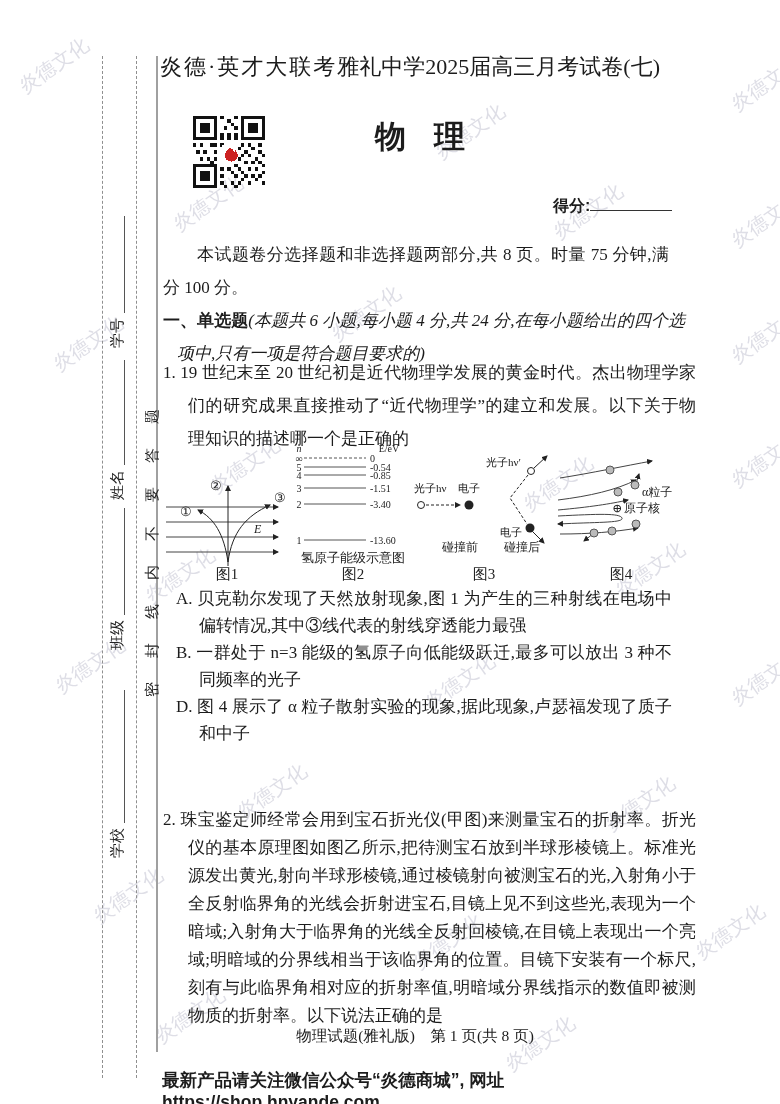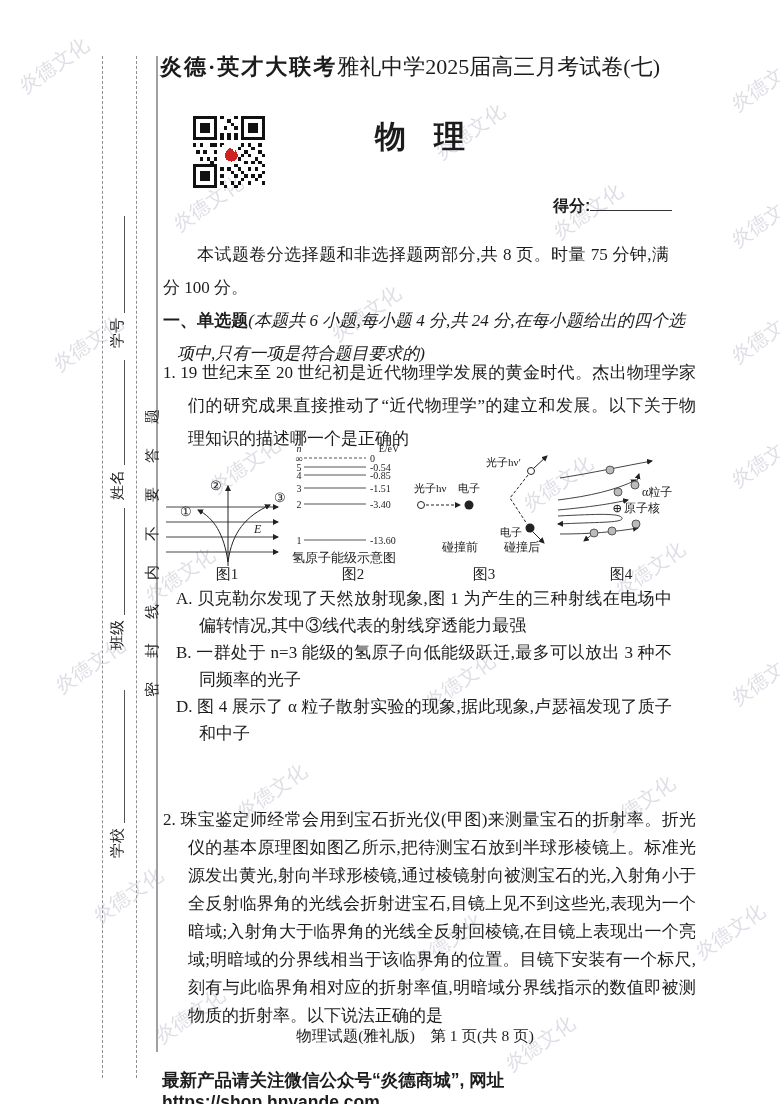--- a/index.html
+++ b/index.html
@@ -12,21 +12,21 @@
   .vline-dashed{position:absolute;width:0;border-left:1px dashed #8f8f8f;}
   .vline-solid{position:absolute;width:2px;background:#a0a0a0;}
   .vlabel{position:absolute;height:20px;display:flex;align-items:baseline;transform:rotate(-90deg);
           font-size:15px;color:#222;}
   .vl-text{white-space:nowrap;}
   .vl-blank{flex:1;border-bottom:1px solid #555;margin-left:5px;align-self:flex-end;margin-bottom:3px;}
   .seal{position:absolute;width:330px;height:18px;transform:rotate(-90deg);font-size:15px;
         letter-spacing:24px;white-space:nowrap;color:#222;}
   
   .title{position:absolute;left:140px;top:52px;width:540px;text-align:center;font-size:22px;white-space:nowrap;}
-  .title .t-bold{font-weight:700;letter-spacing:2px;}
+  .title .t-bold{font-weight:400;letter-spacing:2px;}
   .qr{position:absolute;left:193px;top:116px;width:72px;height:72px;}
   .subject{position:absolute;left:300px;top:116px;width:240px;text-align:center;font-size:31px;font-weight:700;
            letter-spacing:28px;text-indent:28px;font-family:"Liberation Sans","DejaVu Sans",sans-serif;}
   .people{position:absolute;left:280px;top:164px;width:280px;display:flex;justify-content:center;gap:28px;
           font-size:16px;font-weight:700;font-family:"Liberation Sans","DejaVu Sans",sans-serif;}
   .score{position:absolute;left:553px;top:196px;font-size:16px;font-weight:700;
          font-family:"Liberation Sans","DejaVu Sans",sans-serif;display:flex;align-items:baseline;}
   .score-blank{display:inline-block;width:82px;border-bottom:1px solid #333;height:14px;}
   
   .intro{position:absolute;left:163px;top:238px;width:506px;font-size:17px;line-height:33px;
@@ -38,21 +38,21 @@
   .qblock{position:absolute;font-size:17px;text-align:justify;padding-left:25px;text-indent:-25px;}
   .q1{left:163px;top:356px;width:508px;line-height:33px;}
   .q2{left:163px;top:806px;width:508px;line-height:28px;}
   .opts{position:absolute;left:176px;top:586px;width:496px;}
   .opt{font-size:17px;line-height:26.5px;margin-bottom:1px;padding-left:23px;text-indent:-23px;text-align:justify;}
   
   .figrow{position:absolute;left:162px;top:444px;width:526px;height:140px;display:flex;justify-content:space-between;}
   .figcol{position:relative;height:140px;}
   .f1{width:130px;} .f2{width:122px;} .f3{width:140px;} .f4{width:134px;}
   .figcap{position:absolute;bottom:0;left:0;right:0;text-align:center;font-size:15px;color:#222;}
-  .figsub{position:absolute;bottom:17px;left:0;right:0;font-size:13px;color:#222;white-space:nowrap;}
+  .figsub{position:absolute;bottom:17px;left:0;right:0;text-align:center;font-size:13px;color:#222;white-space:nowrap;}
   svg text{font-family:"Liberation Serif","DejaVu Serif",serif;fill:#222;}
   
   .footer{position:absolute;left:160px;top:1026px;width:510px;text-align:center;font-size:15.5px;}
   .promo{position:absolute;left:162px;top:1068px;width:540px;font-size:17.5px;font-weight:700;
          font-family:"Liberation Sans","DejaVu Sans",sans-serif;}
 </style>
 </head>
 <body>
 
 <div class="page">

